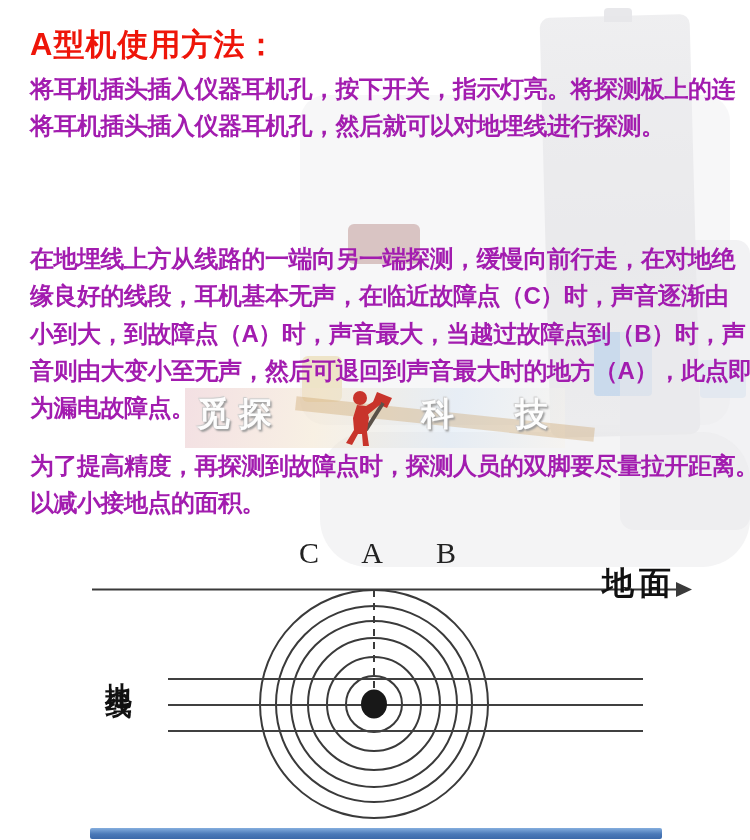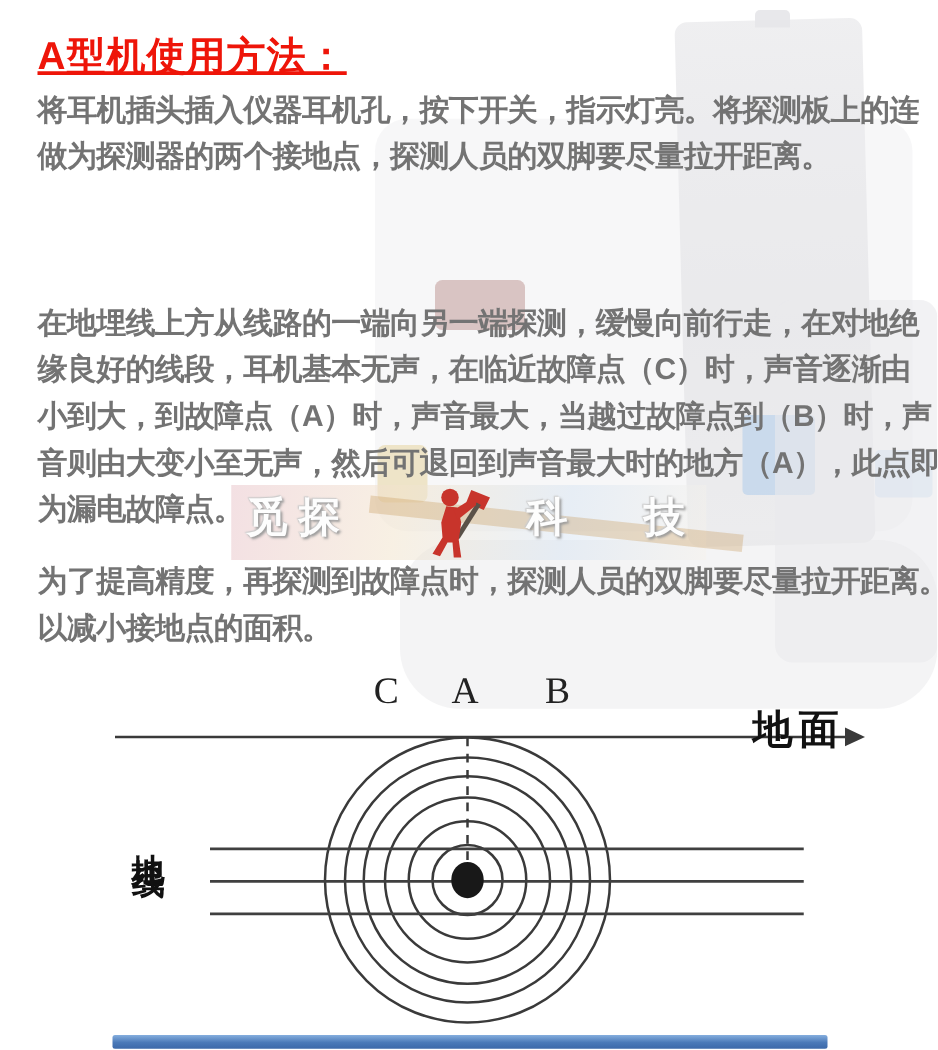--- a/index.html
+++ b/index.html
@@ -15,23 +15,23 @@
   .g-wide{left:300px;top:95px;width:430px;height:330px;background:#ededf0;border-radius:26px;opacity:.45;}
   .g-red{left:348px;top:224px;width:72px;height:40px;background:#7e2a24;border-radius:6px;opacity:.25;}
   .g-yellow{left:302px;top:356px;width:40px;height:46px;background:#d9b24a;border-radius:6px;opacity:.28;}
   .g-screen1{left:594px;top:332px;width:58px;height:64px;background:#a9c9ec;border-radius:4px;opacity:.5;}
   .g-screen2{left:700px;top:360px;width:46px;height:38px;background:#bcd6f0;border-radius:4px;opacity:.5;}
   .g-right{left:620px;top:240px;width:130px;height:290px;background:#e9e9ec;border-radius:14px;opacity:.6;}
   .g-lower{left:320px;top:432px;width:430px;height:135px;background:#e9e9ec;border-radius:48px;opacity:.5;}
   
   .page-title{
     position:absolute;left:30px;top:24px;margin:0;
-    font-size:31px;font-weight:bold;letter-spacing:1px;color:#ee1509;z-index:2;text-decoration:underline;
+    font-size:31px;font-weight:bold;letter-spacing:1px;color:#ee1509;z-index:2;
   }
-  .para{position:absolute;left:30px;z-index:2;color:#737373;font-size:24px;font-weight:600;
+  .para{position:absolute;left:30px;z-index:2;color:#a21caf;font-size:24px;font-weight:600;
         line-height:37.3px;letter-spacing:-0.5px;white-space:nowrap;}
   .p1{top:70px;} .p2{top:240px;} .p3{top:447px;}
   
   .wm{
     position:absolute;left:185px;top:388px;width:380px;height:60px;z-index:4;
     background:linear-gradient(100deg,rgba(236,205,210,.62) 0%,rgba(242,228,205,.55) 35%,rgba(215,228,242,.50) 70%,rgba(246,242,235,.48) 100%);
   }
   .wm-stripe{position:absolute;left:110px;top:24px;width:300px;height:14px;
     background:rgba(198,152,86,.32);transform:rotate(6deg);}
   .wm-text{
@@ -71,21 +71,21 @@
   <div class="ghost g-yellow" data-name="bg-photo-ghost-yellow-detail"></div>
   <div class="ghost g-screen1" data-name="bg-photo-ghost-screen"></div>
   <div class="ghost g-screen2" data-name="bg-photo-ghost-screen-2"></div>
   <div class="ghost g-right" data-name="bg-photo-ghost-right-panel"></div>
   <div class="ghost g-lower" data-name="bg-photo-ghost-lower"></div>
 
   <h1 class="page-title" data-name="page-title">A型机使用方法：</h1>
 
   <div class="para p1" data-name="instruction-paragraph-1">
     <div data-name="text-line">将耳机插头插入仪器耳机孔，按下开关，指示灯亮。将探测板上的连</div>
-    <div data-name="text-line">做为探测器的两个接地点，探测人员的双脚要尽量拉开距离。</div>
+    <div data-name="text-line">将耳机插头插入仪器耳机孔，然后就可以对地埋线进行探测。</div>
   </div>
 
   <div class="para p2" data-name="instruction-paragraph-2">
     <div data-name="text-line">在地埋线上方从线路的一端向另一端探测，缓慢向前行走，在对地绝</div>
     <div data-name="text-line">缘良好的线段，耳机基本无声，在临近故障点（C）时，声音逐渐由</div>
     <div data-name="text-line">小到大，到故障点（A）时，声音最大，当越过故障点到（B）时，声</div>
     <div data-name="text-line">音则由大变小至无声，然后可退回到声音最大时的地方（A），此点即</div>
     <div data-name="text-line">为漏电故障点。</div>
   </div>
 

